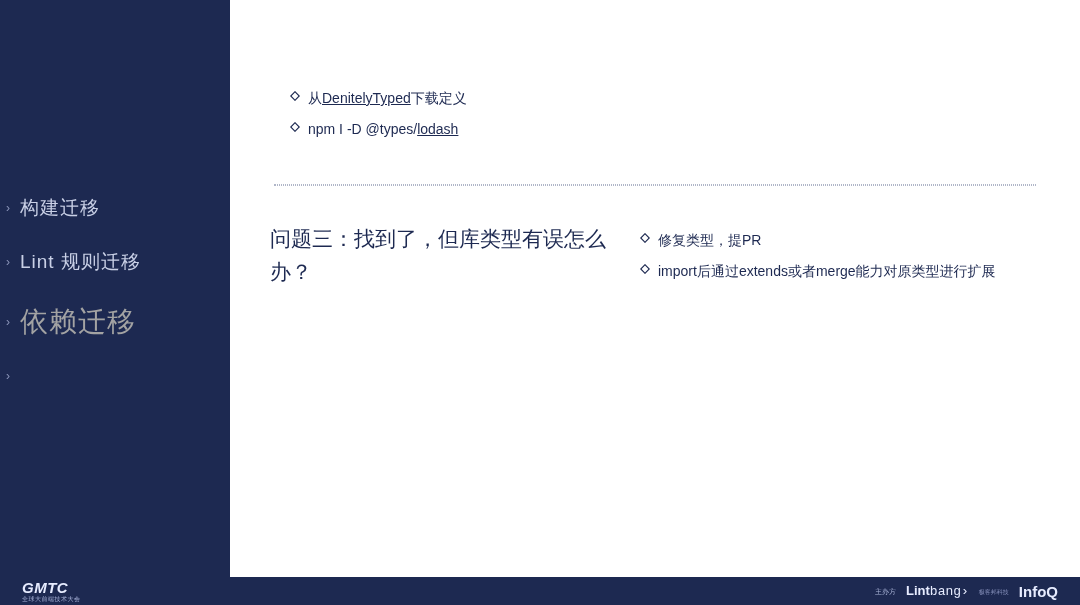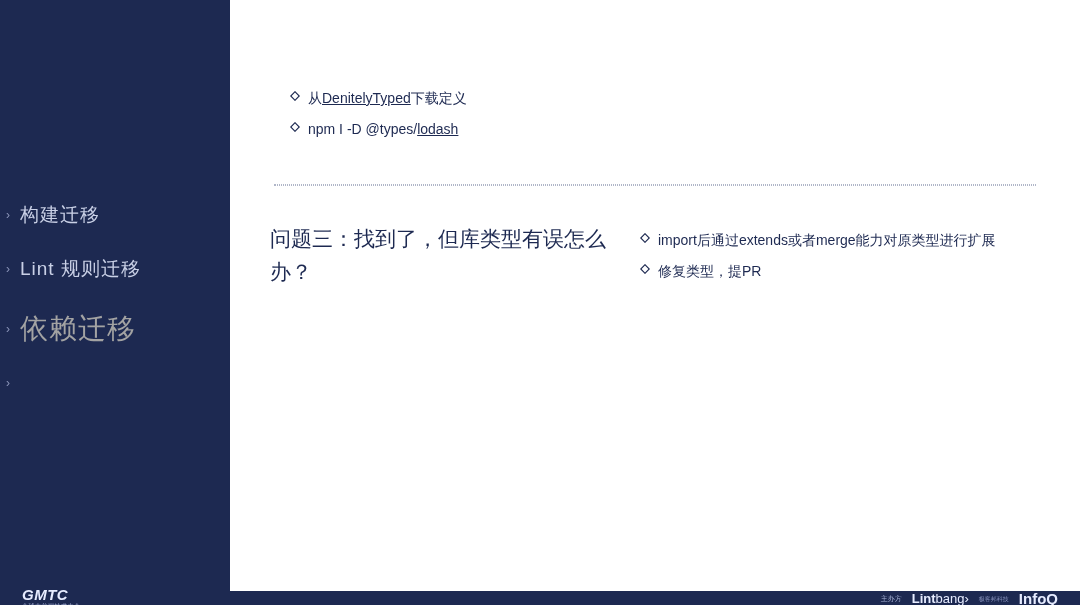--- a/index.html
+++ b/index.html
@@ -79,21 +79,21 @@
       line-height: 1.5;
     }
     .diamond {
       width: 18px;
       flex-shrink: 0;
       margin-top: 3px;
     }
     .diamond svg { display: block; }
     .a-text .ul { text-decoration: underline; }
     .footer {
-      height: 14px;
+      height: 28px;
       background: #1d2951;
       color: #e7ecff;
       display: flex;
       align-items: center;
       padding: 0 22px;
       font-family: Arial, sans-serif;
     }
     .footer-left {
       display: flex;
       flex-direction: column;
@@ -123,21 +123,21 @@
       flex-direction: column;
       align-items: flex-end;
       line-height: 1;
     }
     .tiny1 { font-size: 7px; color: #aab4d8; }
     .tiny2 { font-size: 6px; color: #8892bc; margin-top: 1px; }
     .brand {
       font-size: 13px;
       font-weight: 700;
     }
-    .brand .thin { font-weight: 400; }
+    .brand .thin { font-weight: 400; font-family: Liberation Mono, monospace; }
     .brand-infoq {
       font-size: 15px;
       font-weight: 700;
     }
   </style>
 </head>
 <body>
 
 <div class="main">
   <div class="sidebar">
@@ -190,29 +190,29 @@
       <div class="q-col">
         <span>问题三：找到了，但库类型有误怎么办？</span>
       </div>
       <div class="a-col">
         <div class="bullet-row">
           <span class="diamond">
             <svg width="10" height="10" viewBox="0 0 10 10">
                 <rect x="2" y="2" width="6" height="6" transform="rotate(45 5 5)" fill="none" stroke="#1d2951" stroke-width="1.2"></rect>
               </svg>
           </span>
+          <span class="a-text"><span>修复类型，提PR</span></span>
+        </div>
+        <div class="bullet-row">
+          <span class="diamond">
+            <svg width="10" height="10" viewBox="0 0 10 10">
+                <rect x="2" y="2" width="6" height="6" transform="rotate(45 5 5)" fill="none" stroke="#1d2951" stroke-width="1.2"></rect>
+              </svg>
+          </span>
           <span class="a-text"><span>import后通过extends或者merge能力对原类型进行扩展</span></span>
-        </div>
-        <div class="bullet-row">
-          <span class="diamond">
-            <svg width="10" height="10" viewBox="0 0 10 10">
-                <rect x="2" y="2" width="6" height="6" transform="rotate(45 5 5)" fill="none" stroke="#1d2951" stroke-width="1.2"></rect>
-              </svg>
-          </span>
-          <span class="a-text"><span>修复类型，提PR</span></span>
         </div>
       </div>
     </div>
 
   </div>
 </div>
 
 <div class="footer">
   <div class="footer-left">
     <span class="logo-main">GMTC</span>

